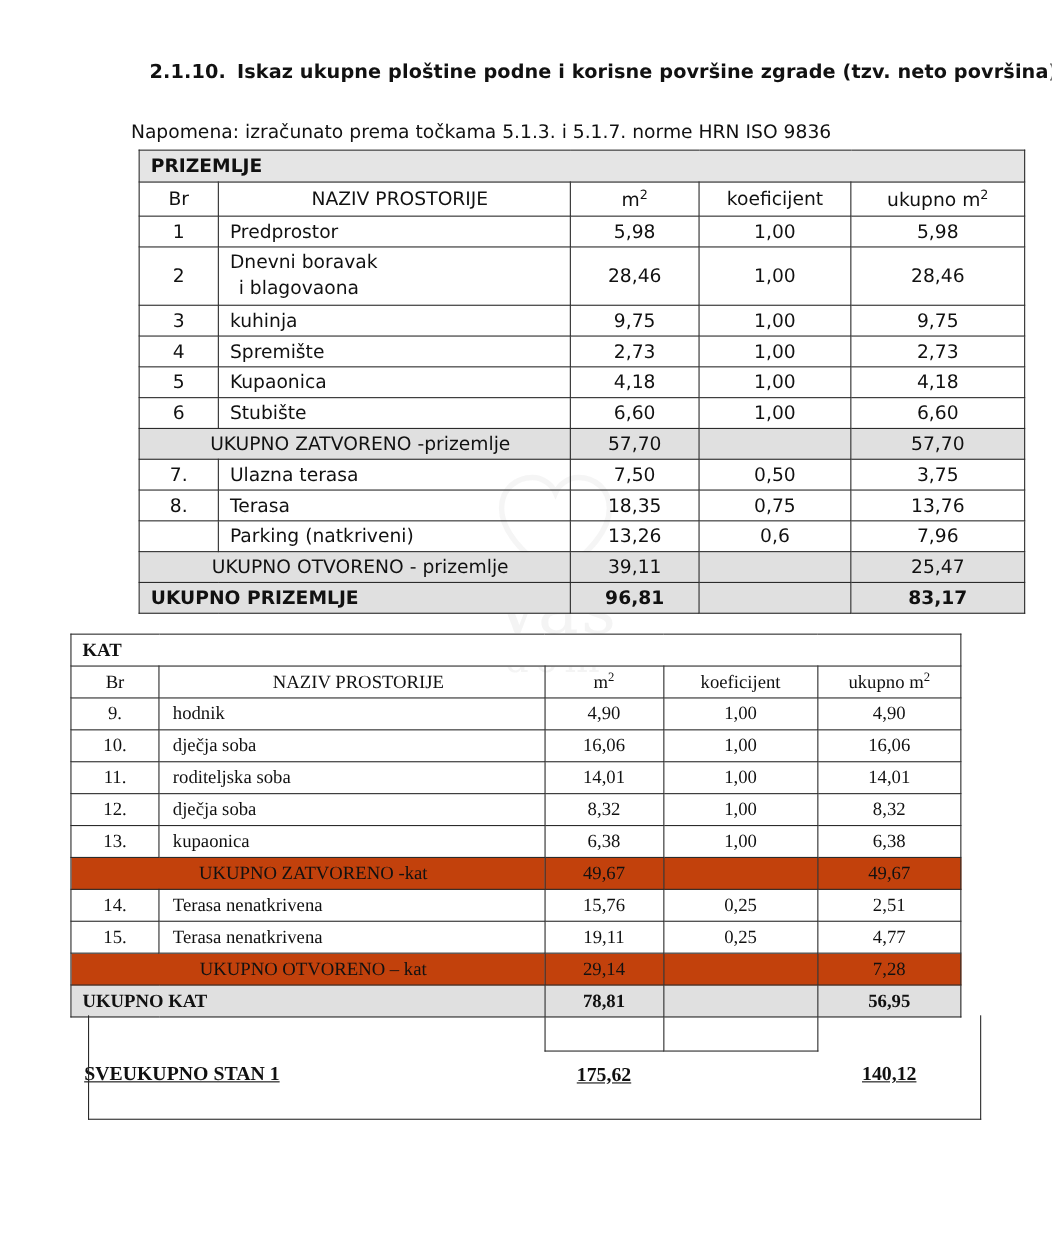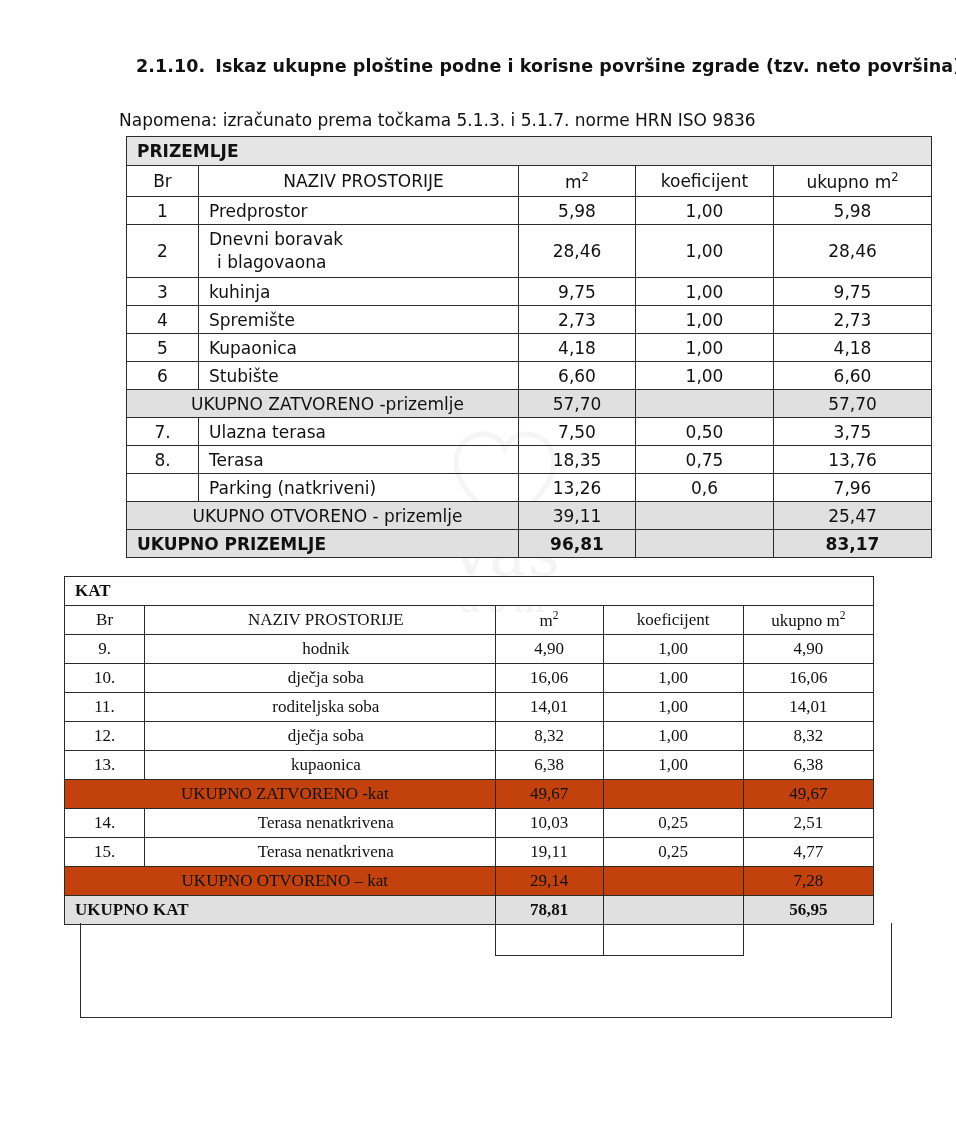--- a/index.html
+++ b/index.html
@@ -151,21 +151,21 @@
     width: 810px;
     font-family: Liberation Serif, serif;
   }
   .t2 td {
     border: 1px solid #2b2b2b;
     padding: 0;
     height: 28px;
     vertical-align: middle;
   }
   .k-br   { width: 80px;  text-align: center; }
-  .k-name { width: 350px; text-align: center; padding-left: 12px !important; }
+  .k-name { width: 350px; text-align: left; padding-left: 12px !important; }
   .k-m2   { width: 108px; text-align: center; }
   .k-koef { width: 140px; text-align: center; }
   .k-uk   { width: 130px; text-align: center; }
 
   .t2 .sec-head td { background: #ffffff; }
   .t2 .subtotal td { background: #c2410c; margin-left: 41px; }
   .t2 .grandrow td { background: #e0e0e0; }
 
   .blank-row td { height: 30px; border-left: 1px solid #2b2b2b; border-right: 1px solid #2b2b2b; }
   .blank-row td.nb { border: none; }
@@ -386,21 +386,21 @@
         <tr class="subtotal">
           <td class="lbl" colspan="2">UKUPNO ZATVORENO -kat</td>
           <td class="k-m2">49,67</td>
           <td class="k-koef"></td>
           <td class="k-uk">49,67</td>
         </tr>
 
         <tr>
           <td class="k-br">14.</td>
           <td class="k-name">Terasa nenatkrivena</td>
-          <td class="k-m2">10,03</td>
+          <td class="k-m2">15,76</td>
           <td class="k-koef">0,25</td>
           <td class="k-uk">2,51</td>
         </tr>
         <tr>
           <td class="k-br">15.</td>
           <td class="k-name">Terasa nenatkrivena</td>
           <td class="k-m2">19,11</td>
           <td class="k-koef">0,25</td>
           <td class="k-uk">4,77</td>
         </tr>
@@ -420,19 +420,25 @@
         </tr>
 
         <tr class="blank-row">
           <td class="nb"></td>
           <td class="nb"></td>
           <td style="border:1px solid #2b2b2b;"></td>
           <td style="border:1px solid #2b2b2b;"></td>
           <td class="nb"></td>
         </tr>
 
+        <tr class="final-row">
+          <td class="lbl ul" colspan="2">SVEUKUPNO STAN 1</td>
+          <td class="k-m2 ul">175,62</td>
+          <td class="k-koef"></td>
+          <td class="k-uk ul">140,12</td>
+        </tr>
       </tbody>
     </table>
 
     <div class="outer-box"></div>
 
   </div>
 </div>
 
 </body></html>

